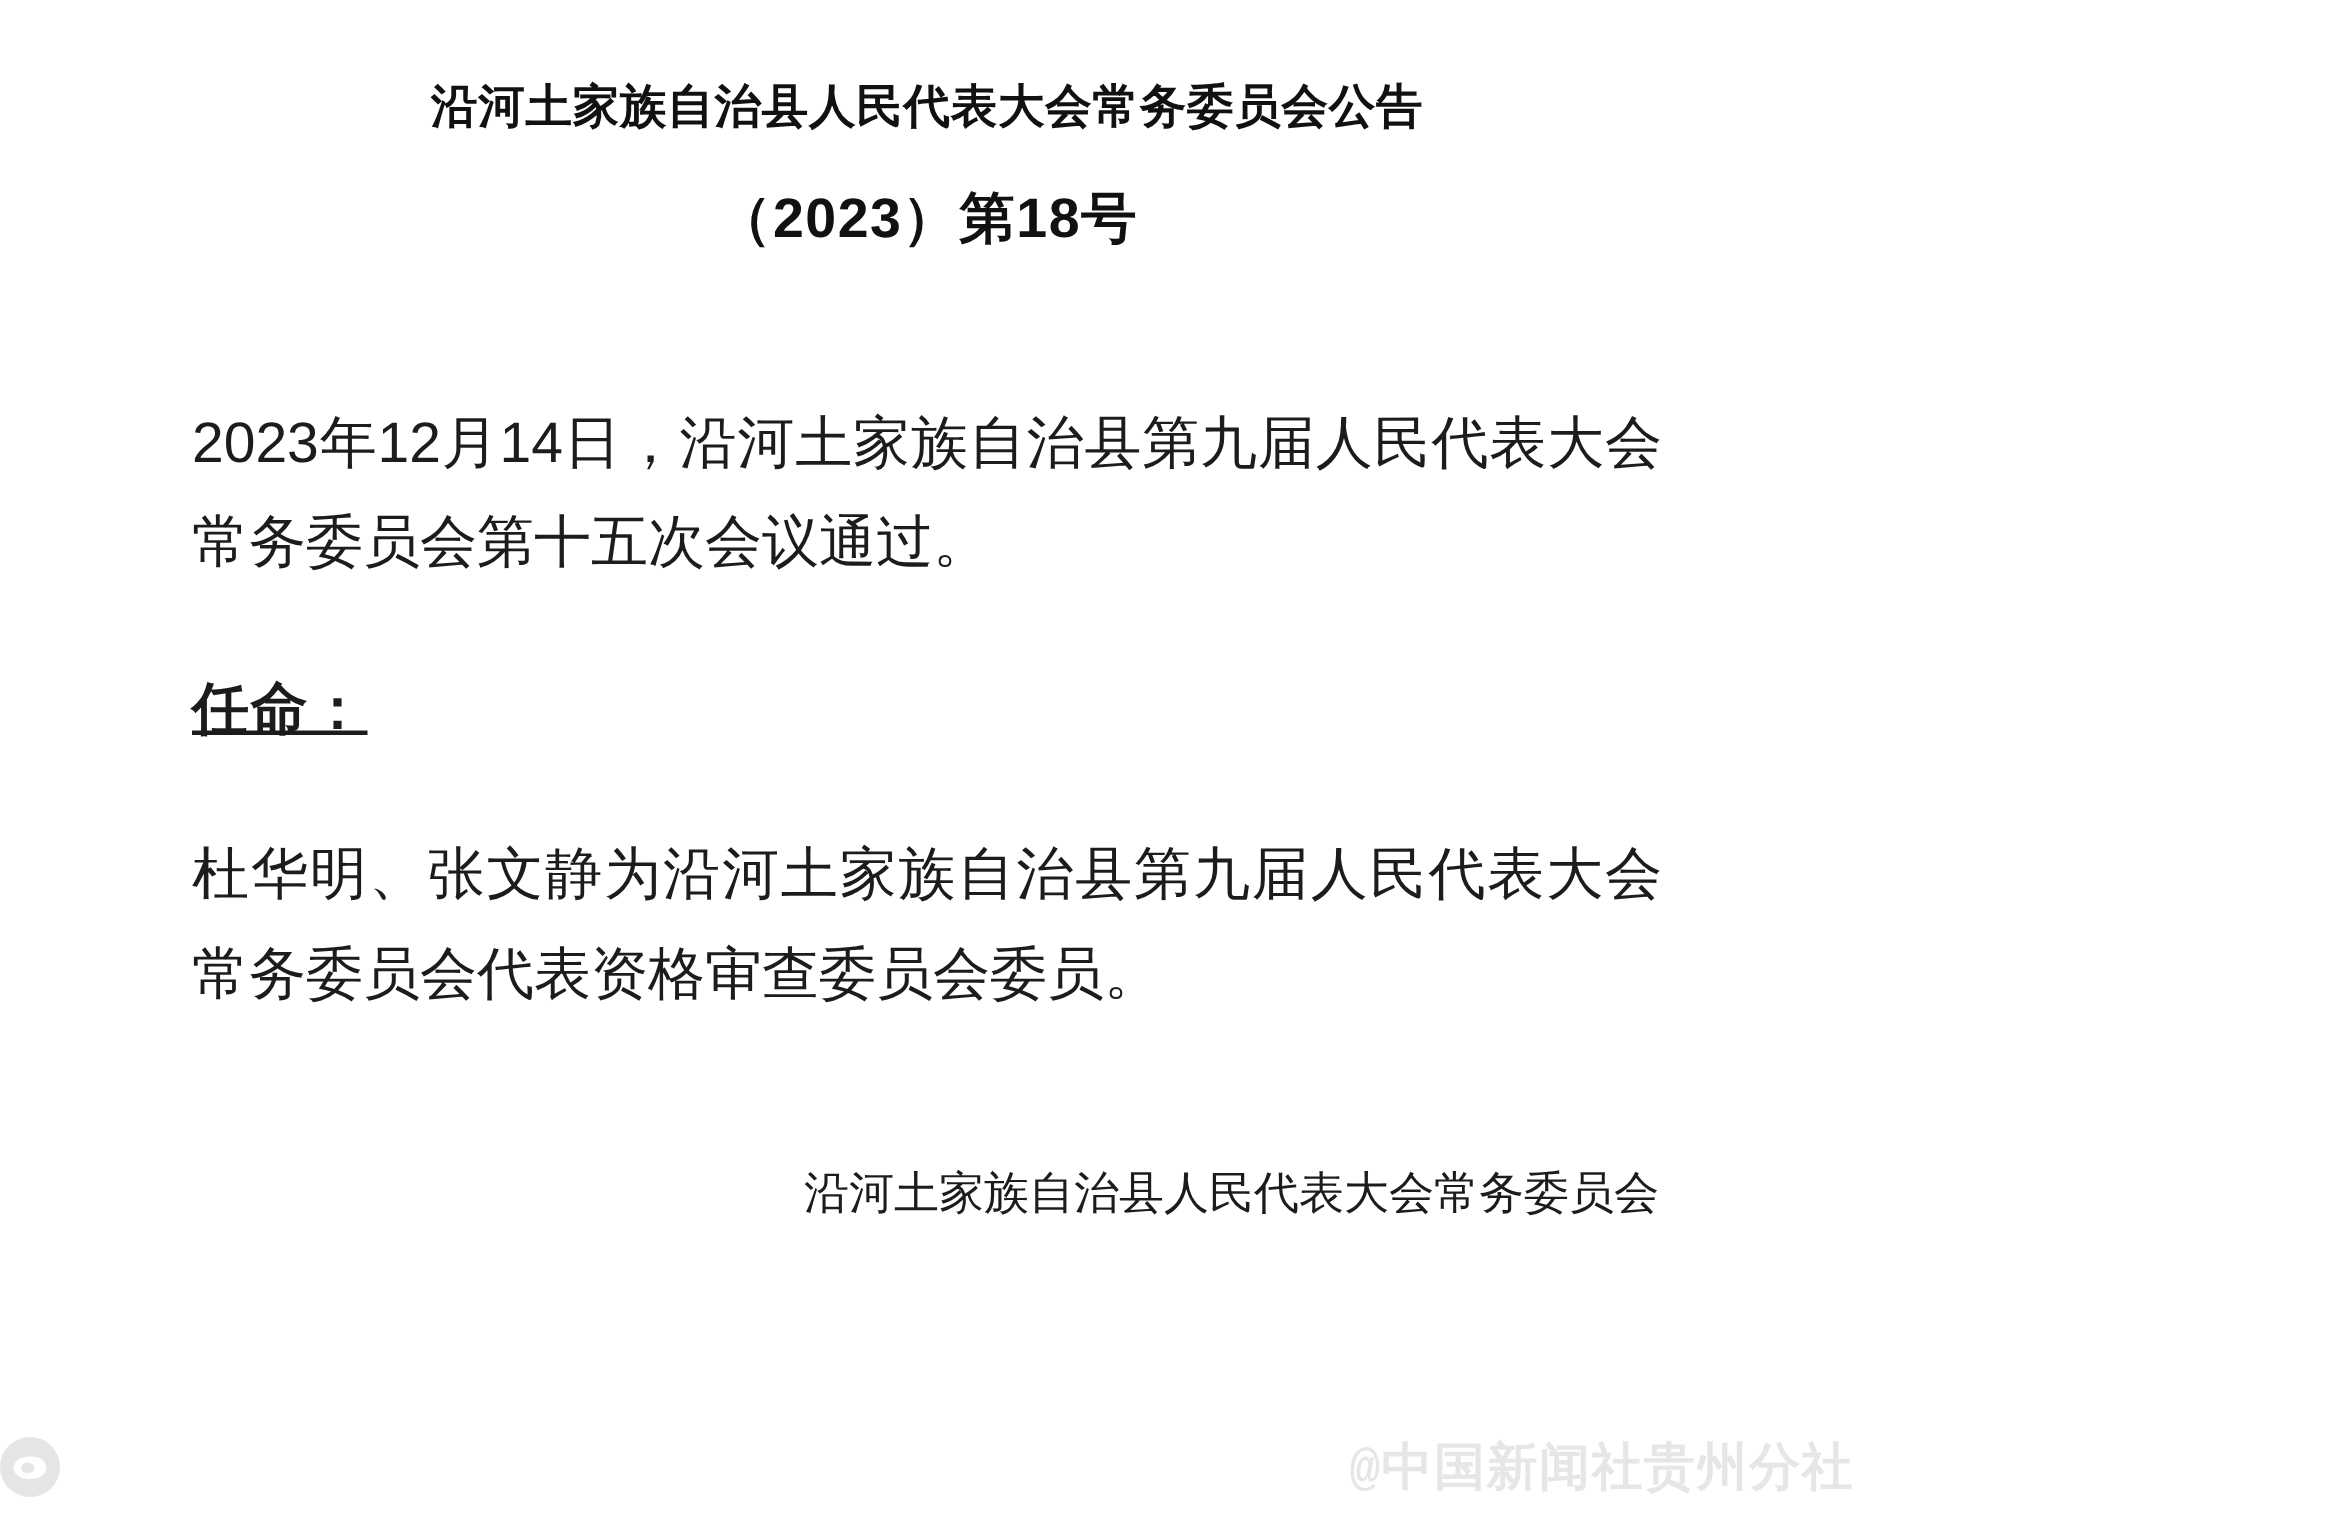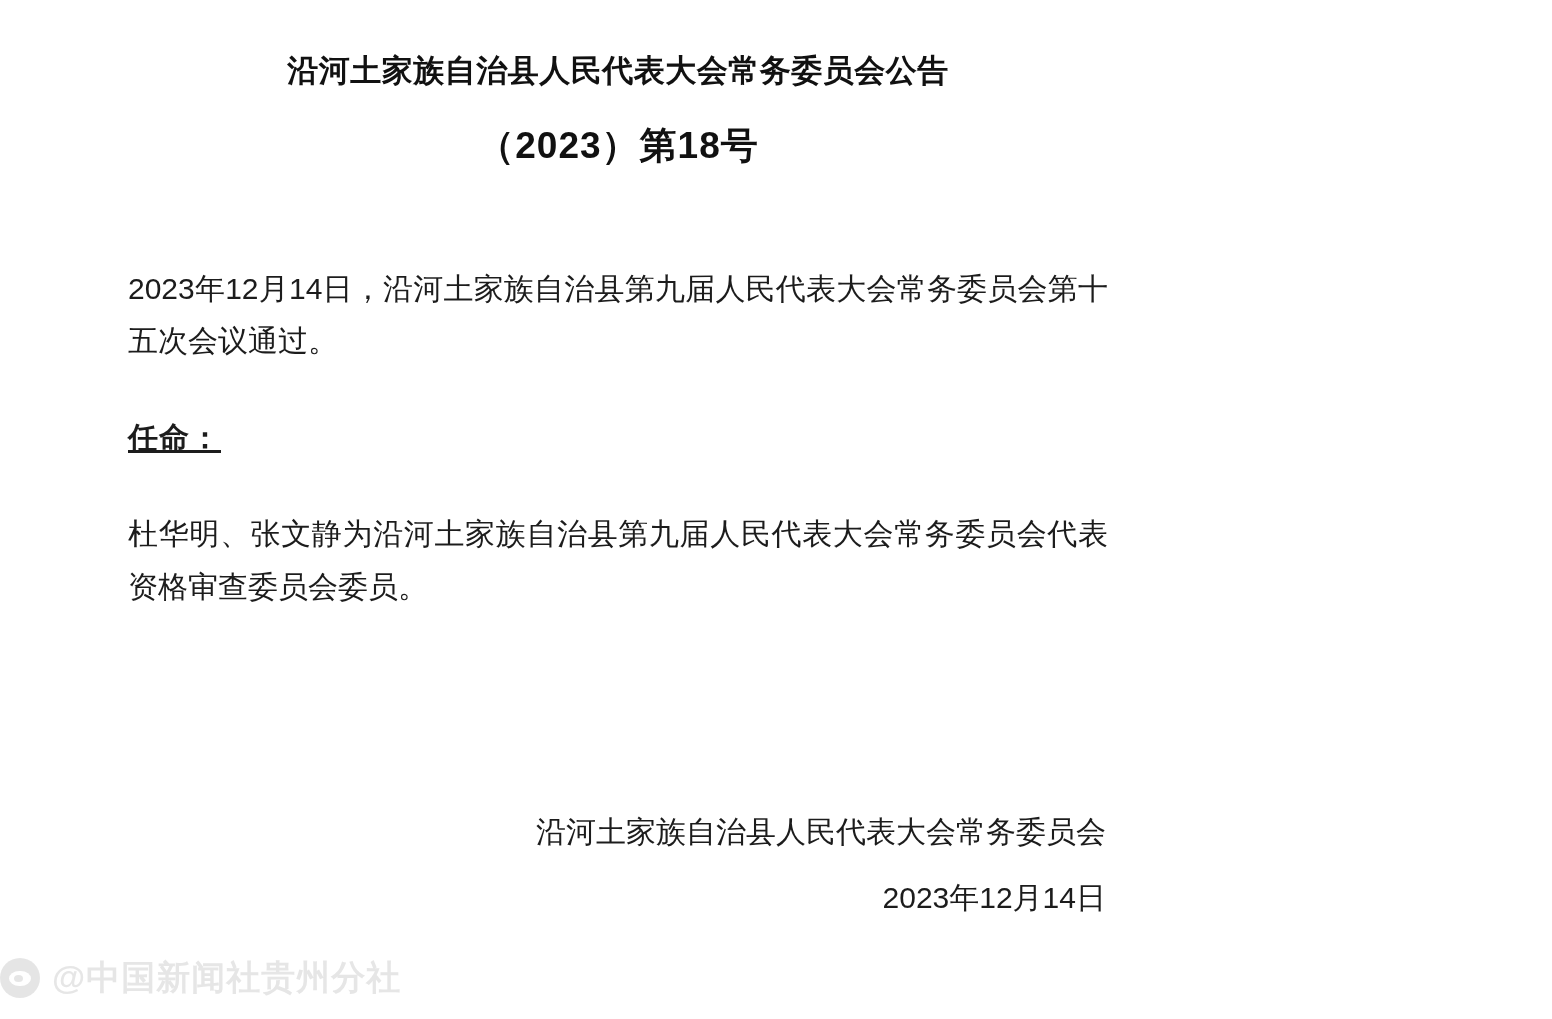--- a/index.html
+++ b/index.html
@@ -37,61 +37,61 @@
     font-weight: bold;
     margin-top: 26px;
     letter-spacing: 1px;
     color: #111111;
   }
   .body-block {
     margin-top: 92px;
     padding: 0 128px 0 128px;
   }
   .para {
-    font-size: 30px;
+    font-size: 38px;
     line-height: 1.75;
     color: #1c1c1c;
     text-align: justify;
   }
   .para + .para {
     margin-top: 44px;
   }
   .para-strong {
     font-weight: bold;
     letter-spacing: 1px;
     text-decoration: underline;
   }
   .signature-block {
     position: absolute;
     right: 130px;
-    top: 808px;
+    top: 772px;
     text-align: right;
   }
   .sign-org {
     font-size: 30px;
     line-height: 1.6;
     color: #1c1c1c;
   }
   .sign-date {
     font-size: 30px;
     line-height: 1.6;
     margin-top: 18px;
     color: #1c1c1c;
   }
   .watermark {
     position: absolute;
     left: 0;
     right: 0;
     bottom: 18px;
     display: flex;
     align-items: center;
-    justify-content: flex-start;
-    gap: 12px;
+    justify-content: space-between;
     opacity: 0.22;
     pointer-events: none;
+    font-family: Liberation Mono, monospace;
   }
   .wm-logo {
     width: 40px;
     height: 40px;
     border-radius: 50%;
     background: #8c8c8c;
     display: inline-block;
     position: relative;
   }
   .wm-logo::before {
@@ -132,21 +132,20 @@
   </div>
 
   <div class="body-block">
     <p class="para">2023年12月14日，沿河土家族自治县第九届人民代表大会常务委员会第十五次会议通过。</p>
     <p class="para para-strong">任命：</p>
     <p class="para">杜华明、张文静为沿河土家族自治县第九届人民代表大会常务委员会代表资格审查委员会委员。</p>
   </div>
 
   <div class="signature-block">
     <div class="sign-org">沿河土家族自治县人民代表大会常务委员会</div>
-    <div class="sign-date">2023年12月14日</div>
   </div>
 
   <div class="watermark">
     <span class="wm-logo"></span>
     <span class="wm-text">@中国新闻社贵州分社</span>
   </div>
 
 </div>
 
 </body></html>

